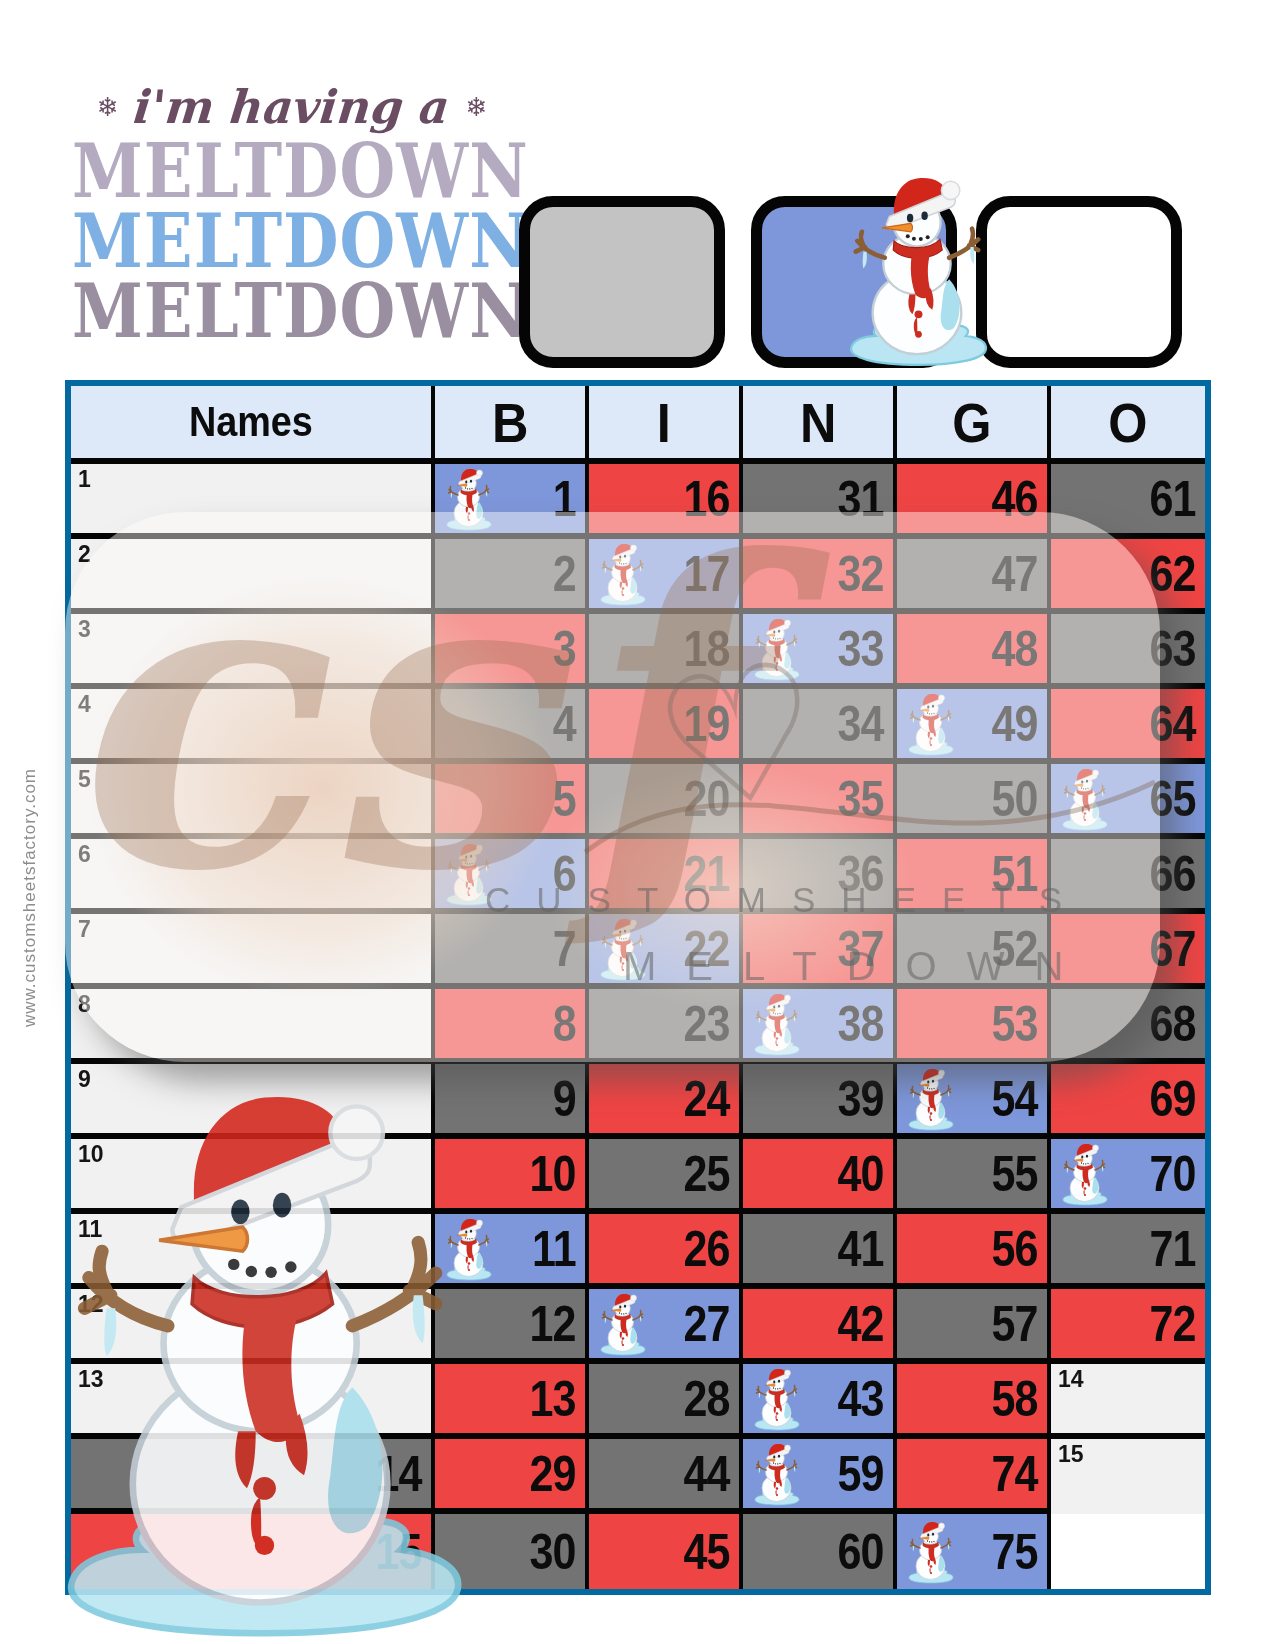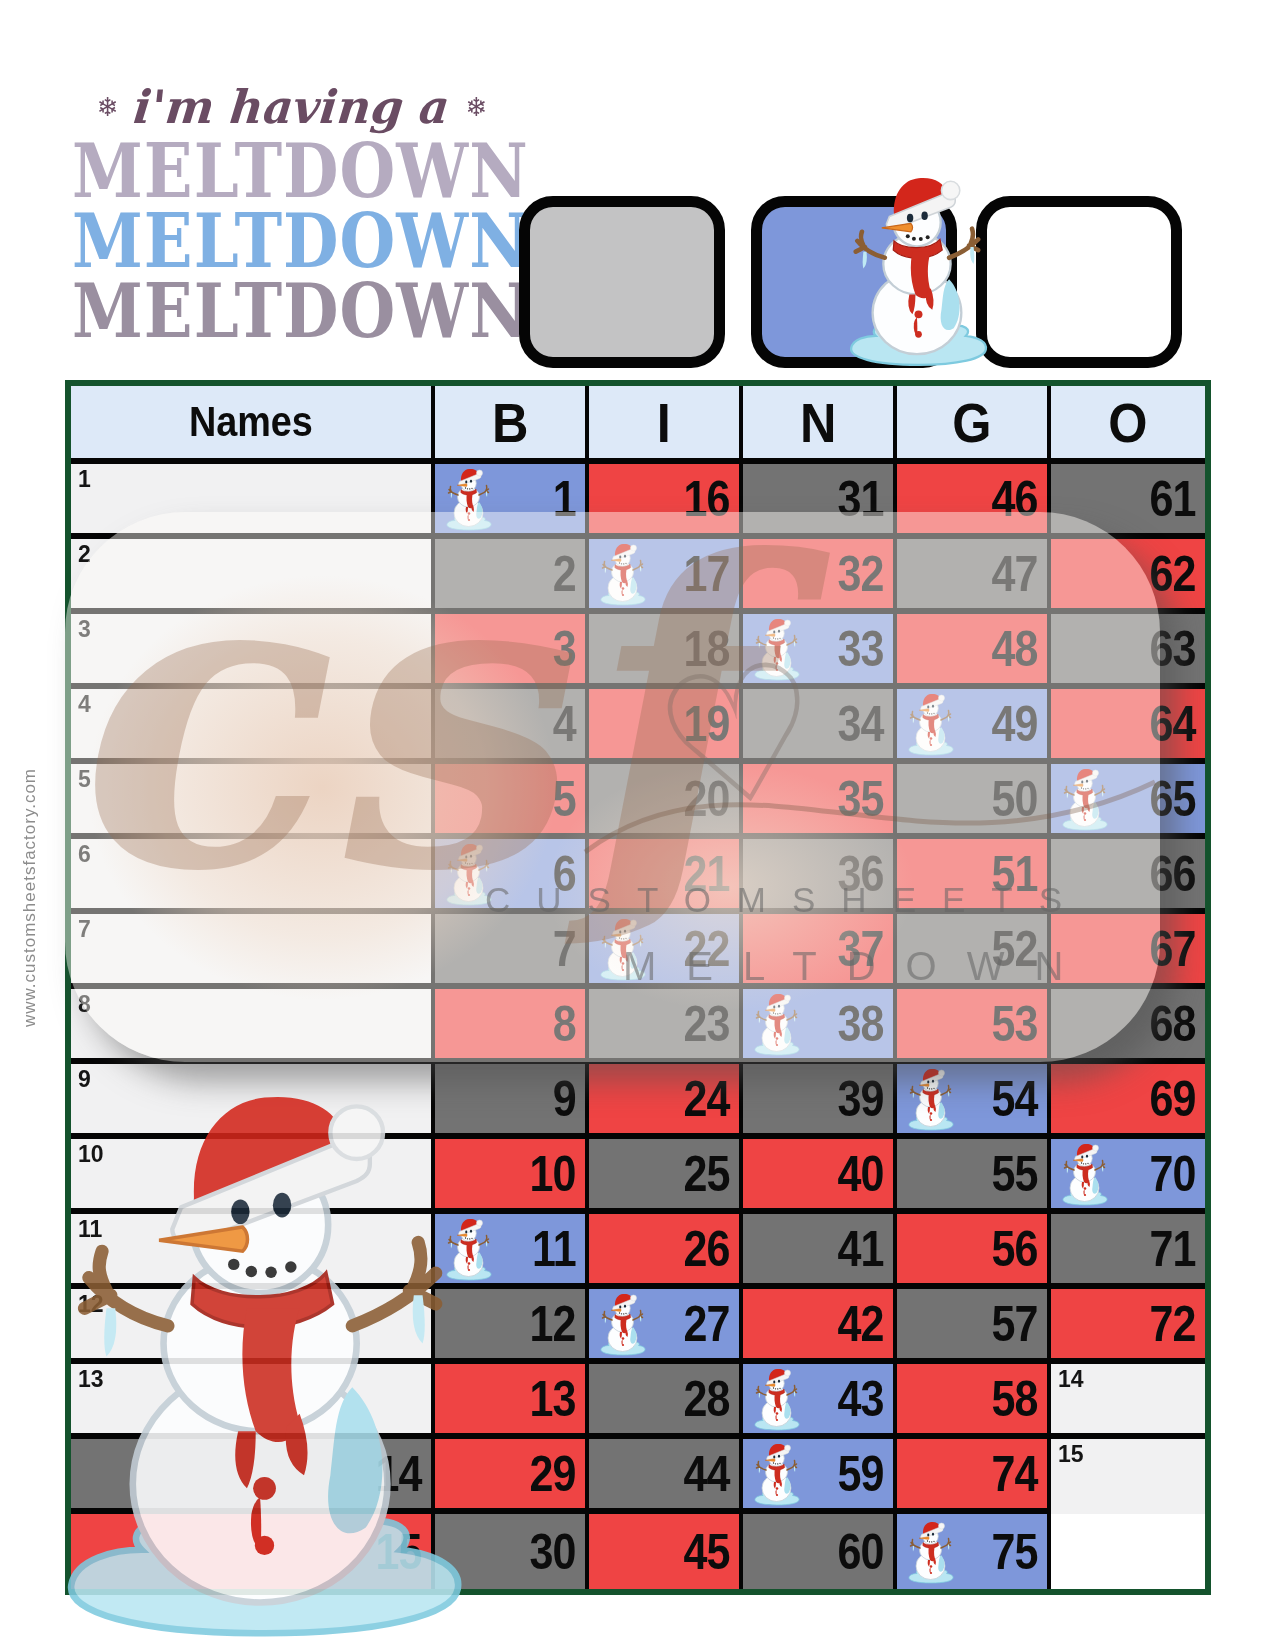--- a/index.html
+++ b/index.html
@@ -19,21 +19,21 @@
   .box{position:absolute;top:196px;width:206px;height:172px;border:11px solid #050505;border-radius:34px;box-sizing:border-box;}
   .box1{left:519px;background:#c3c3c4;}
   .box2{left:751px;background:#7e97da;}
   .box3{left:976px;background:#ffffff;}
   .box-snowman{position:absolute;left:842px;top:170px;width:153px;height:200px;z-index:3;}
 
   
   .grid{position:absolute;left:65px;top:380px;display:grid;
         grid-template-columns:364px 154px 154px 154px 154px 154px;
         grid-template-rows:78px repeat(15,75px);
-        border:6px solid #14532d;background:#ffffff;z-index:1;}
+        border:6px solid #0369a1;background:#ffffff;z-index:1;}
   .grid>div{box-sizing:border-box;border-right:4px solid #050505;border-bottom:6px solid #050505;position:relative;}
   .grid>div:nth-child(6n){border-right:none;}
   .grid>div:nth-last-child(-n+6){border-bottom:none;}
   .hcell{background:#dde9f8;display:flex;align-items:center;justify-content:center;
          font-weight:700;font-size:56px;color:#0c0c0c;}
   .hcell .hx{transform:scaleX(0.9);}
   .hcell.names-h{font-size:42px;}
   .ncell{background:#f1f1f2;}
   .rownum{position:absolute;top:2px;left:7px;font-size:23px;font-weight:700;color:#151515;}
   .cell{display:flex;align-items:center;justify-content:flex-end;padding-right:9px;

